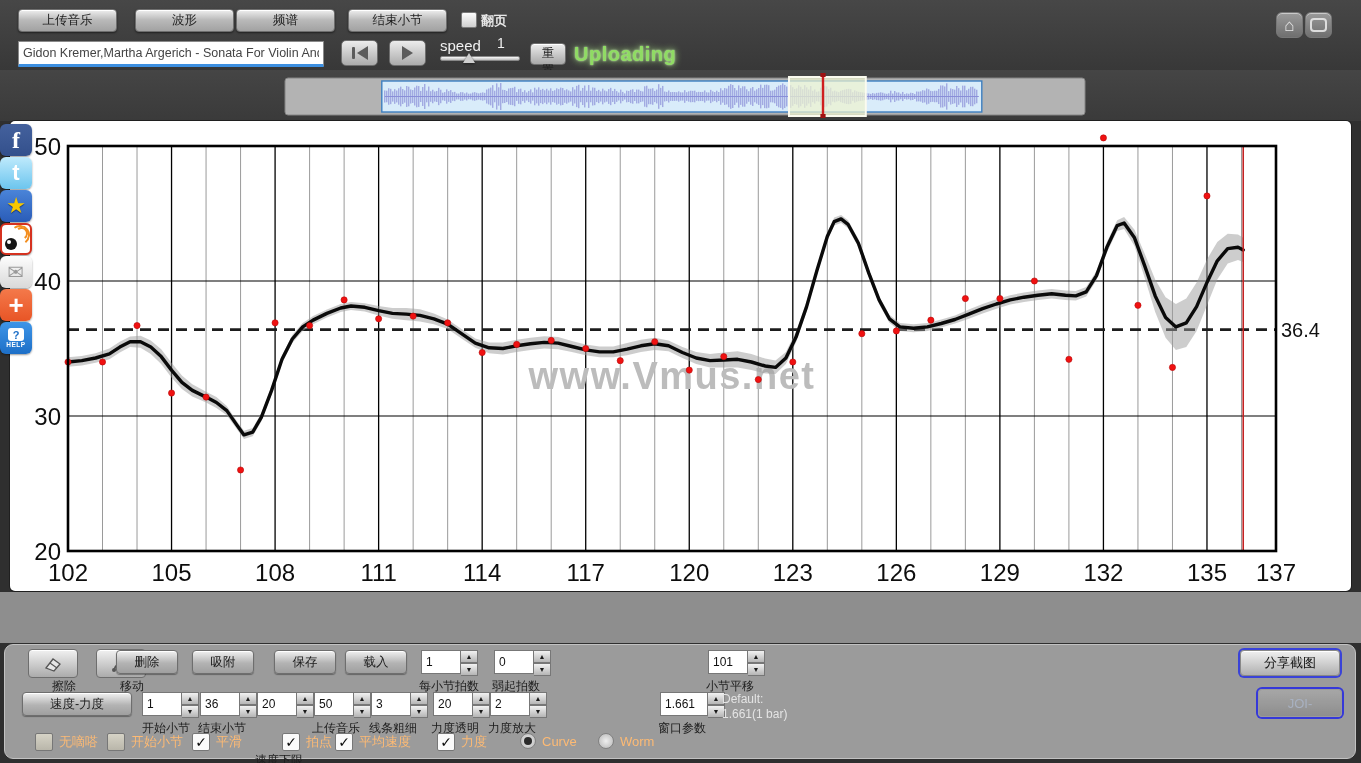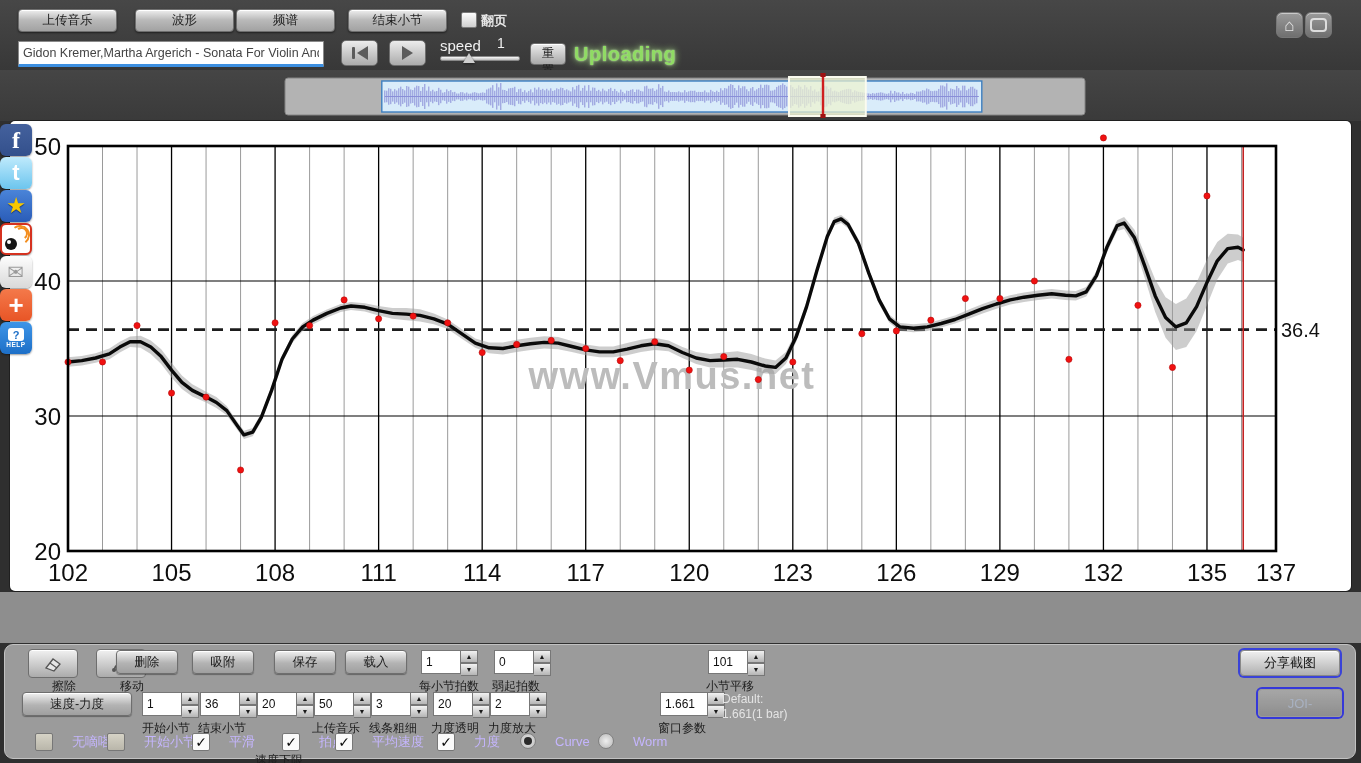--- a/index.html
+++ b/index.html
@@ -78,21 +78,21 @@
   .slab{position:absolute;font-size:12px;color:#1d1d1d;white-space:nowrap;}
   .sharebtn{position:absolute;left:1240px;top:650px;width:100px;height:26px;border:1px solid #888;border-radius:4px;
       background:linear-gradient(#f0f0f0,#b0b0b0);color:#111;font-size:13px;box-shadow:0 0 0 2px #3a43d8,inset 0 1px 0 #fff;cursor:pointer;font-family:inherit;}
   .joinbtn{position:absolute;left:1258px;top:689px;width:84px;height:28px;border:1px solid #9a9a9a;border-radius:4px;
       background:linear-gradient(#a8a8a8,#8d8d8d);color:#aab4c6;font-size:13px;box-shadow:0 0 0 2px #2a2ee0;cursor:default;opacity:.9;font-family:inherit;}
   .defaulttxt{position:absolute;left:722px;top:692px;color:#e4e4e4;font-size:12px;line-height:15px;}
   .cb{position:absolute;top:733px;display:flex;align-items:center;gap:6px;cursor:pointer;}
   .cb .box{width:16px;height:16px;border:1px solid #777;border-radius:2px;background:linear-gradient(#d6d3c6,#b9b6aa);
       display:flex;align-items:center;justify-content:center;font-size:14px;font-weight:bold;color:transparent;}
   .cb .box.checked{background:#fafafa;color:#090909;}
-  .cb .t{font-size:13px;color:#c4b5fd;margin-left:13px;}
+  .cb .t{font-size:13px;color:#fdba74;}
   .cb .radio{width:14px;height:14px;border-radius:50%;border:1px solid #818181;background:radial-gradient(#efefef,#b5b5b5);position:relative;}
   .cb .radio.sel::after{content:"";position:absolute;left:3px;top:3px;width:8px;height:8px;border-radius:50%;background:#2b2b2b;}
 </style>
 </head>
 <body>
 
 <div id="app">
 
   <div class="topbar">
     <button class="tb" style="left:18px">上传音乐</button>

